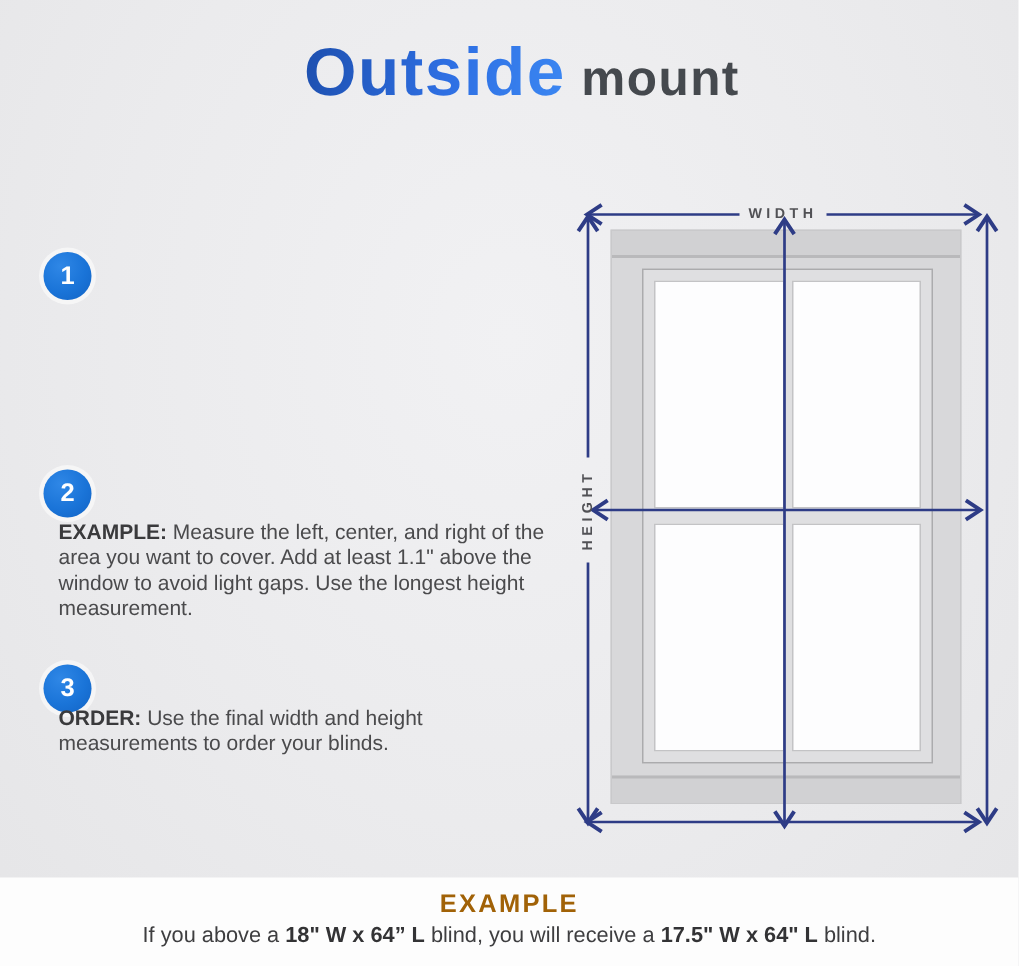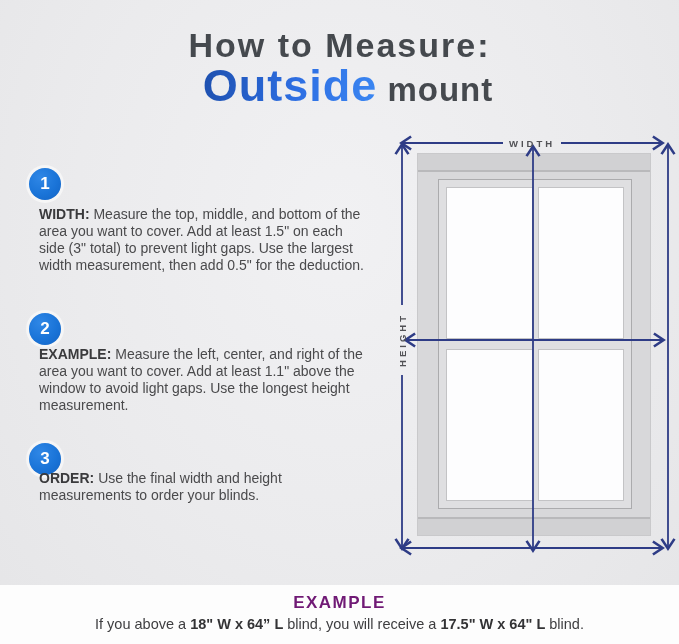--- a/index.html
+++ b/index.html
@@ -41,21 +41,21 @@
   .step-text {
     position: absolute; left: 39px; width: 326px;
     font-size: 14px; line-height: 17px; color: #4a4a4c;
   }
   .text-1 { top: 206px; }
   .text-2 { top: 346px; }
   .text-3 { top: 470px; }
   .step-lead { font-weight: 700; color: #3a3a3c; }
 
   
-  .diagram { position: absolute; left: 383px; top: 135px; width: 286px; height: 426px; margin-left: 10px; }
+  .diagram { position: absolute; left: 383px; top: 135px; width: 286px; height: 426px; }
 
   .window-frame {
     position: absolute; left: 24px; top: 18px; width: 234px; height: 383px;
     background: #d8d8da; border: 1px solid #c9c9cb;
   }
   .window-header {
     position: absolute; left: 0; top: 0; width: 100%; height: 18px;
     background: #d1d1d3; border-bottom: 2px solid #b9b9bb;
   }
   .window-sill {
@@ -77,40 +77,38 @@
   }
   .width-label { left: 139px; top: 8px; transform: translate(-50%, -50%); }
   .height-label { left: 9px; top: 205px; transform: translate(-50%, -50%) rotate(-90deg); }
 
   
   .footer-band {
     position: absolute; left: 0; bottom: 0; width: 100%; height: 59px;
     background: #fdfdfd; text-align: center; padding-top: 7px;
   }
   .example-title {
-    font-size: 17px; font-weight: 700; color: #701a75; letter-spacing: 1.5px;
+    font-size: 17px; font-weight: 700; color: #a16207; letter-spacing: 1.5px;
     line-height: 22px;
   }
   .example-text { font-size: 14.5px; color: #3e3e40; line-height: 20px; }
   .example-bold { font-weight: 700; color: #333335; }
 </style>
 </head>
 <body>
 
 <div class="canvas">
 
   <div class="header">
-    <div class="title-line1">How to Measure:</div>
     <div class="title-line2"><span class="title-highlight">Outside</span><span> mount</span></div>
   </div>
 
   <div class="step-badge badge-1">
       <span>1</span>
     </div>
-  <p class="step-text text-1"><span class="step-lead">WIDTH:</span> <span>Measure the top, middle, and bottom of the area you want to cover. Add at least 1.5" on each side (3" total) to prevent light gaps. Use the largest width measurement, then add 0.5" for the deduction.</span></p>
 
   <div class="step-badge badge-2">
       <span>2</span>
     </div>
   <p class="step-text text-2"><span class="step-lead">EXAMPLE:</span> <span>Measure the left, center, and right of the area you want to cover. Add at least 1.1" above the window to avoid light gaps. Use the longest height measurement.</span></p>
 
   <div class="step-badge badge-3">
       <span>3</span>
     </div>
   <p class="step-text text-3"><span class="step-lead">ORDER:</span> <span>Use the final width and height measurements to order your blinds.</span></p>

